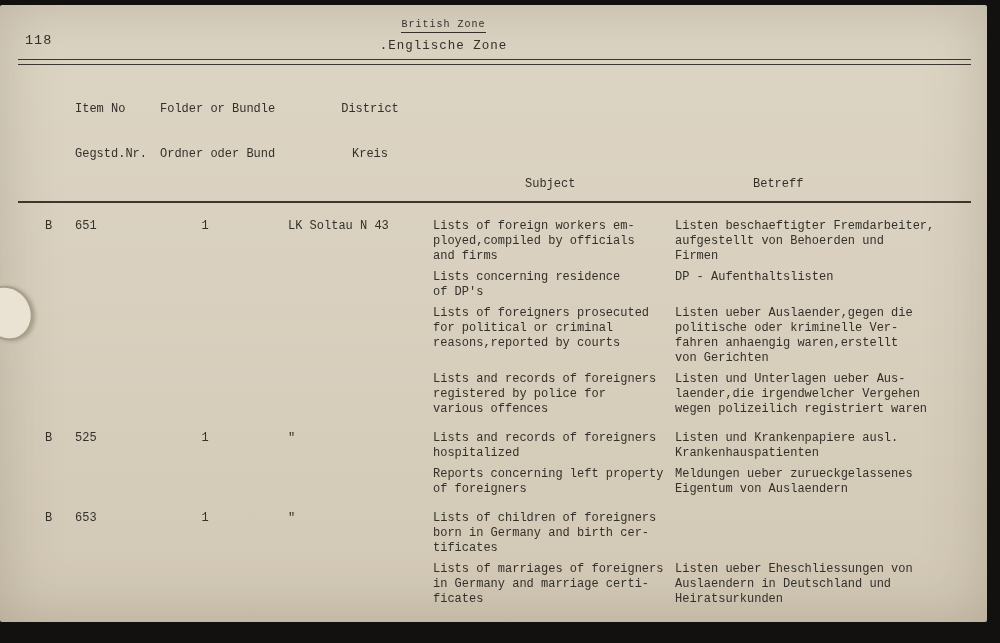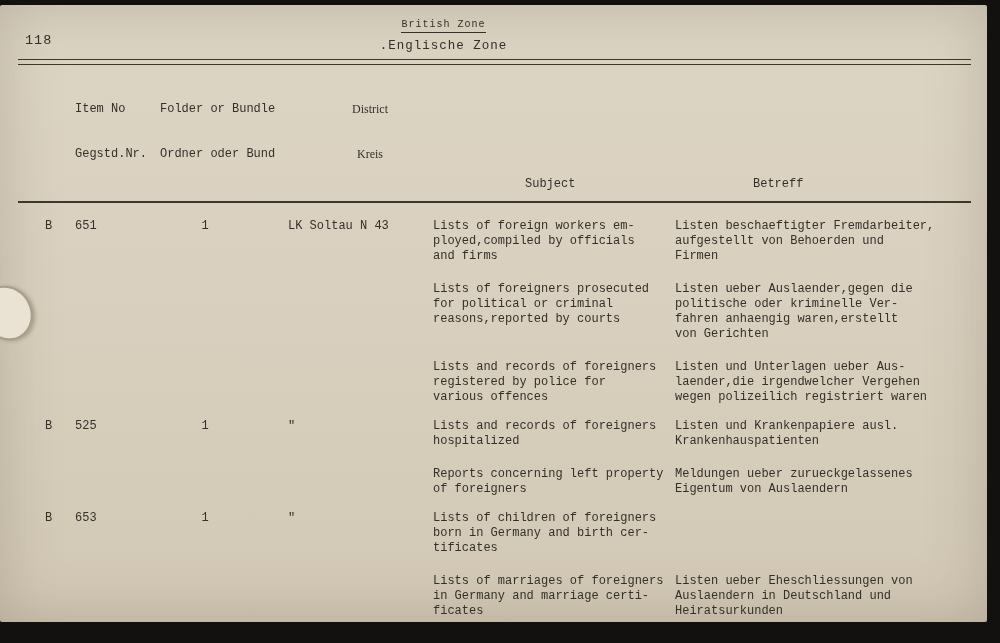--- a/index.html
+++ b/index.html
@@ -60,35 +60,35 @@
     font-size:12px;
     line-height:15px;
   }
   .header-row{
     padding:7px 0 5px 0;
     align-items:end;
   }
   .h-cell{white-space:pre;}
   .h-item{grid-column:2;}
   .h-folder{grid-column:3;}
-  .h-district{grid-column:4;text-align:center;padding-left:45px;font-family:Liberation Serif, serif;}
+  .h-district{grid-column:4;text-align:center;padding-left:45px;}
   .h-sb{grid-column:5;display:grid;grid-template-columns:250px 1fr;align-items:end;}
   .h-subject{padding-left:100px;}
   .h-betreff{padding-left:78px;}
   .body-area{padding-top:16px;}
   .row{
     align-items:start;
     margin-bottom:14px;
   }
   .c-letter{padding-left:25px;}
   .c-item{}
   .c-folder{text-align:center;padding-right:20px;}
   .c-district{padding-left:18px;white-space:pre;}
   .entries{
-    display:flex;flex-direction:column;gap:18px;
+    display:flex;flex-direction:column;gap:6px;
   }
   .entry{
     display:grid;grid-template-columns:250px 1fr;align-items:start;
   }
   .subject{white-space:pre;padding-left:8px;}
   .betreff{white-space:pre;}
   .punch-tab{
     position:absolute;
     left:-18px;top:280px;
     width:46px;height:52px;
@@ -145,20 +145,25 @@
       <div class="entries">
         <div class="entry">
           <div class="subject">Lists of foreign workers em-
 ployed,compiled by officials
 and firms</div>
           <div class="betreff">Listen beschaeftigter Fremdarbeiter,
 aufgestellt von Behoerden und
 Firmen</div>
         </div>
         <div class="entry">
+          <div class="subject">Lists concerning residence
+of DP's</div>
+          <div class="betreff">DP - Aufenthaltslisten</div>
+        </div>
+        <div class="entry">
           <div class="subject">Lists of foreigners prosecuted
 for political or criminal
 reasons,reported by courts</div>
           <div class="betreff">Listen ueber Auslaender,gegen die
 politische oder kriminelle Ver-
 fahren anhaengig waren,erstellt
 von Gerichten</div>
         </div>
         <div class="entry">
           <div class="subject">Lists and records of foreigners

